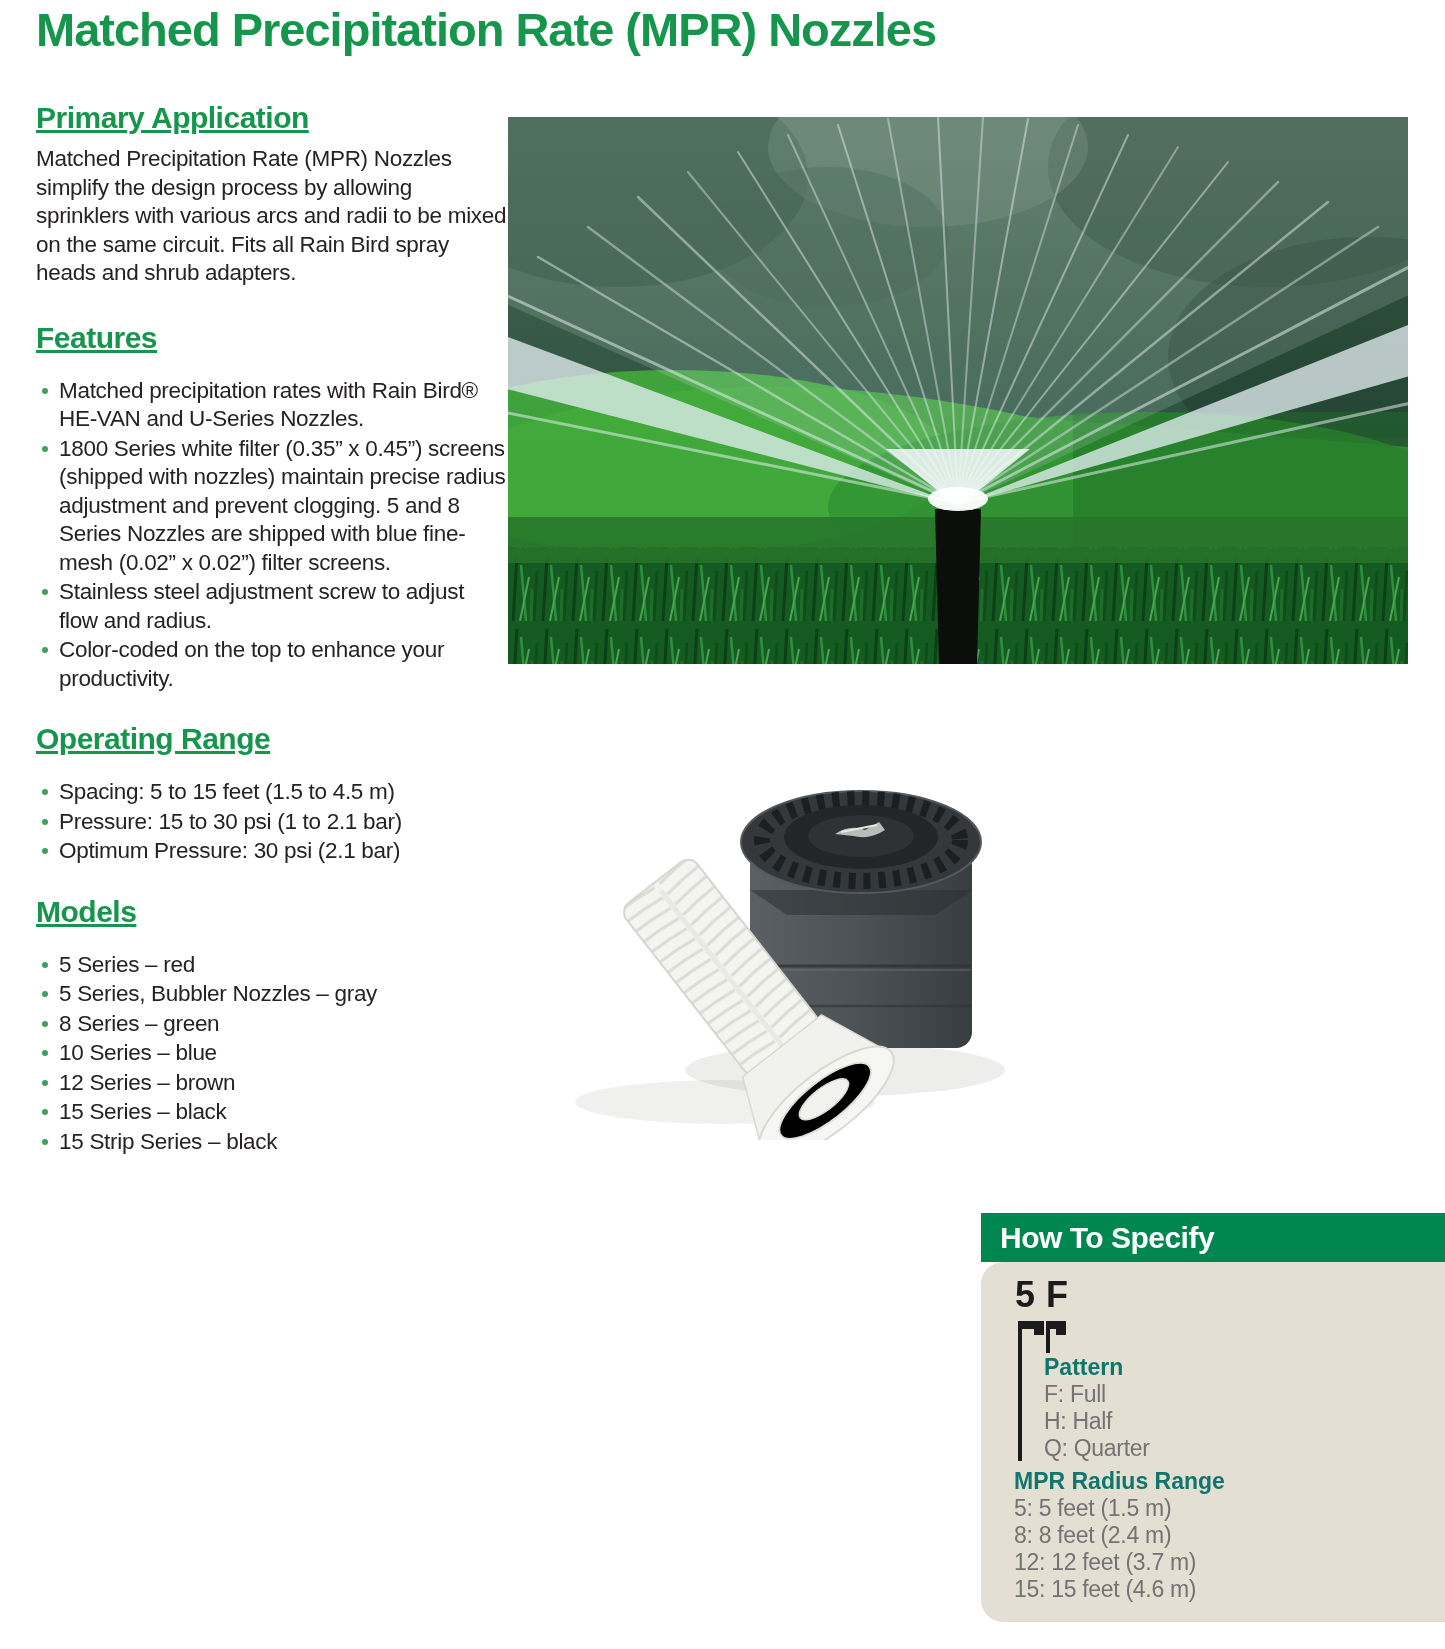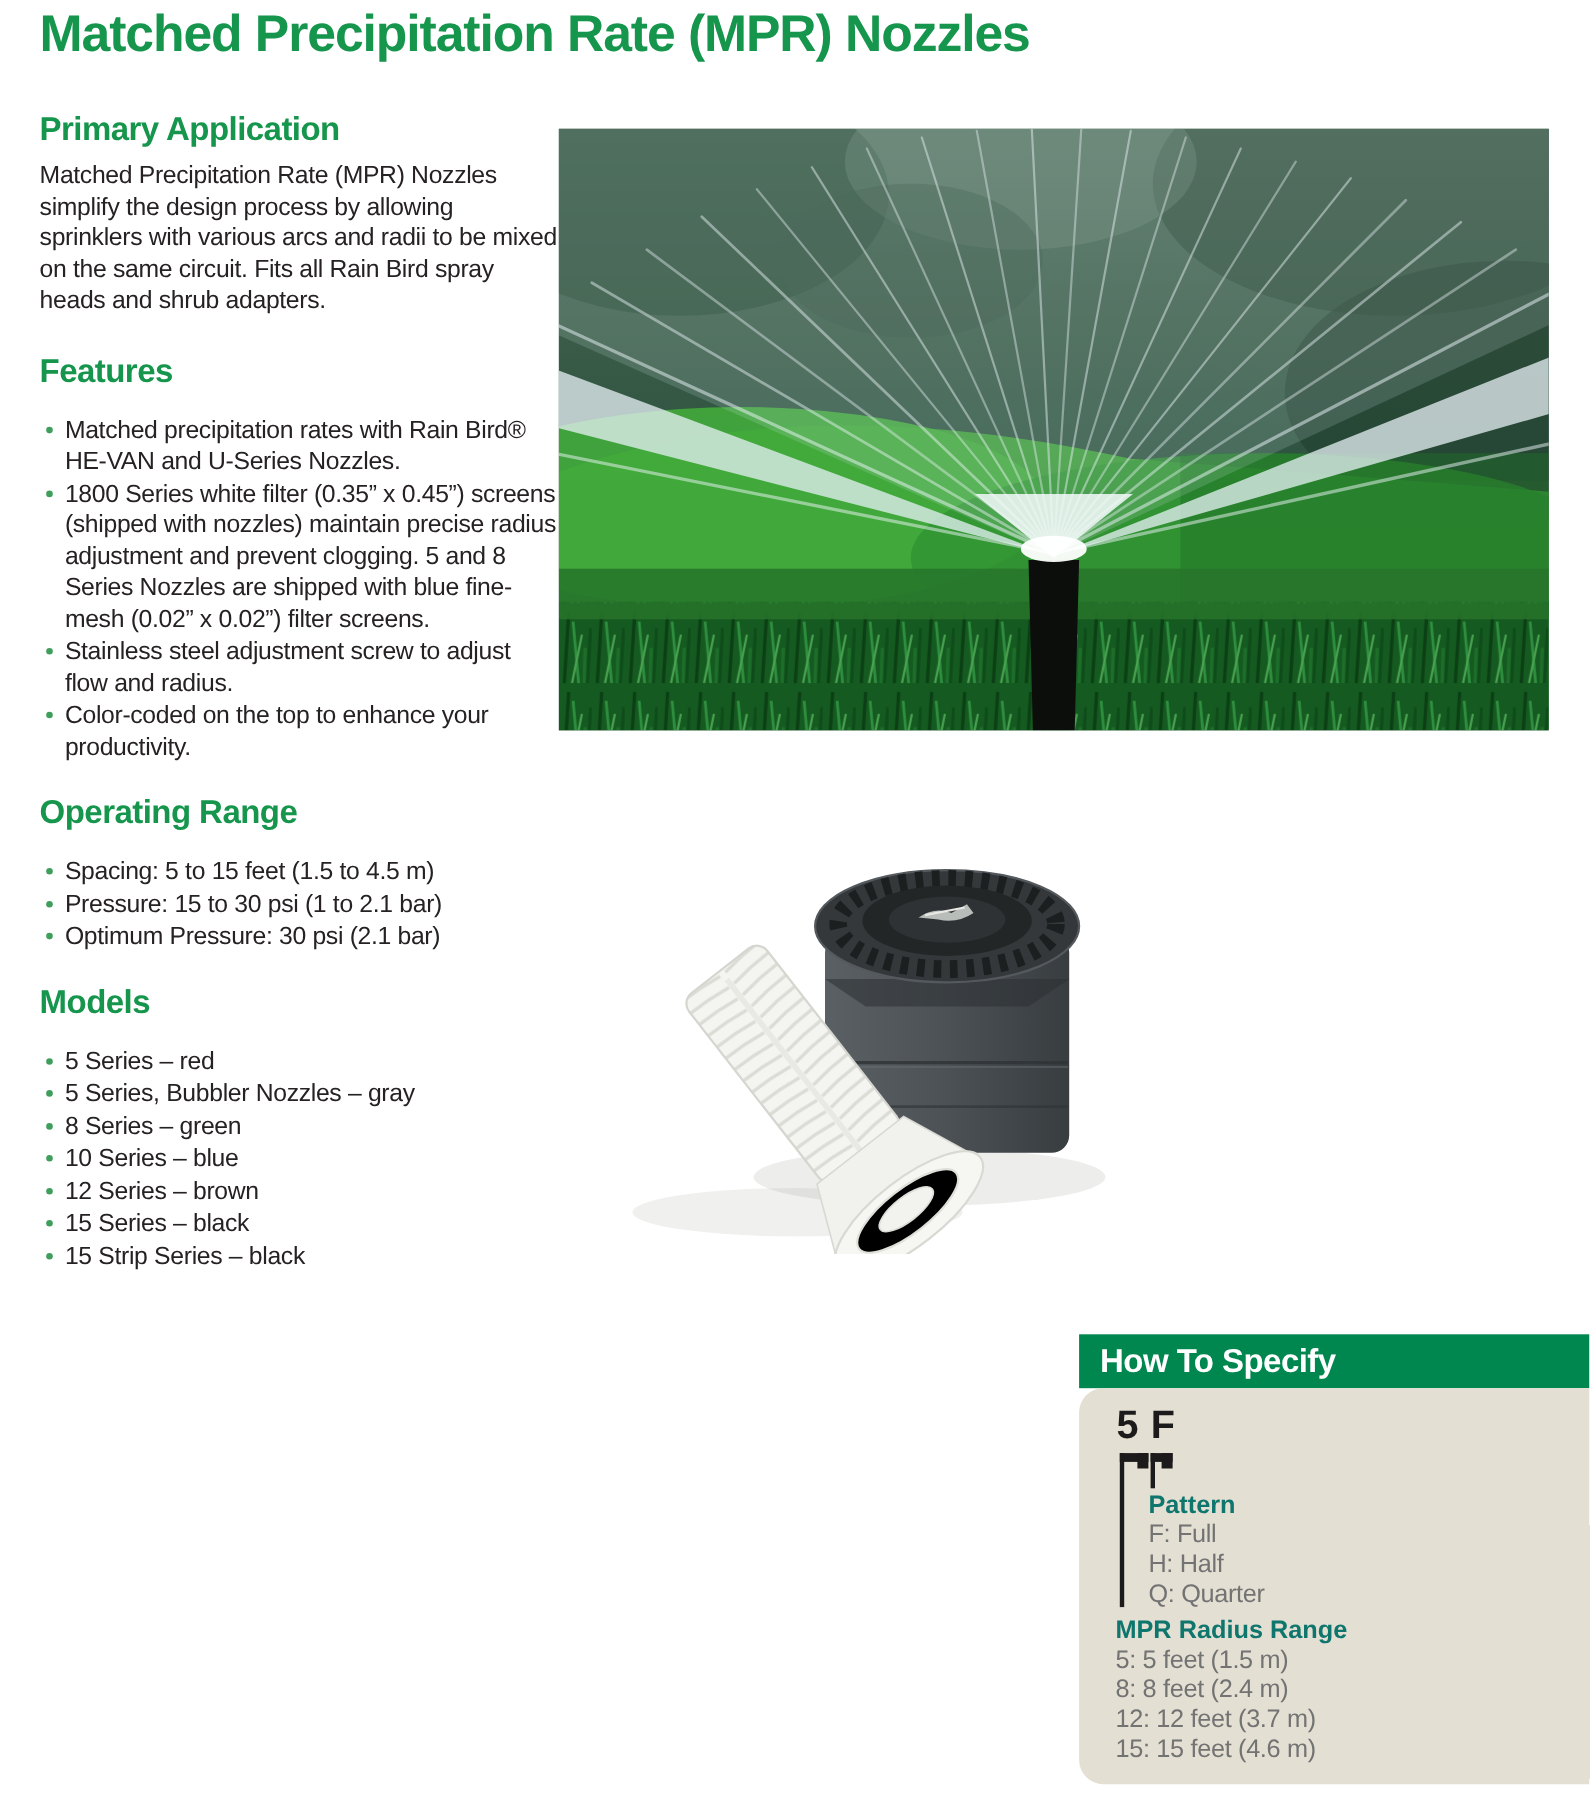--- a/index.html
+++ b/index.html
@@ -23,20 +23,21 @@
   .doc-title{
     position:absolute;left:36px;top:2px;margin:0;
     font-size:47px;font-weight:bold;color:var(--heading-green);
     letter-spacing:-1px;white-space:nowrap;
   }
   
   .left-col{position:absolute;left:36px;top:101px;width:472px;}
   .left-col h2{
     margin:0;font-size:30px;font-weight:bold;color:var(--heading-green);
     letter-spacing:-0.5px;
+    text-decoration:underline;
   }
   .left-col p{
     margin:10px 0 0;font-size:22.5px;line-height:28.5px;letter-spacing:-0.3px;
   }
   .left-col ul{list-style:none;margin:22px 0 0;padding:0;}
   .left-col li{
     position:relative;padding-left:23px;
     font-size:22.5px;line-height:28.5px;letter-spacing:-0.3px;
     margin:0 0 1px;
   }

